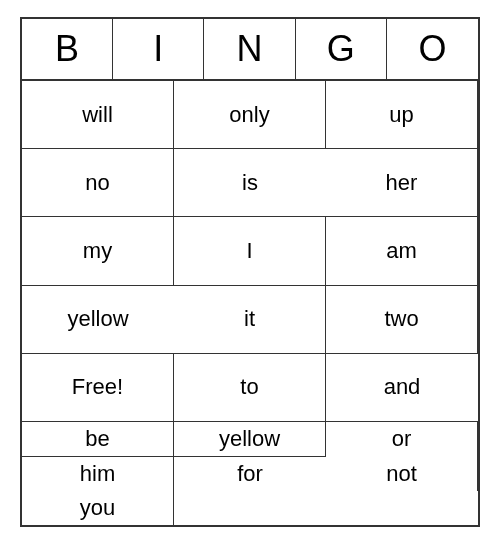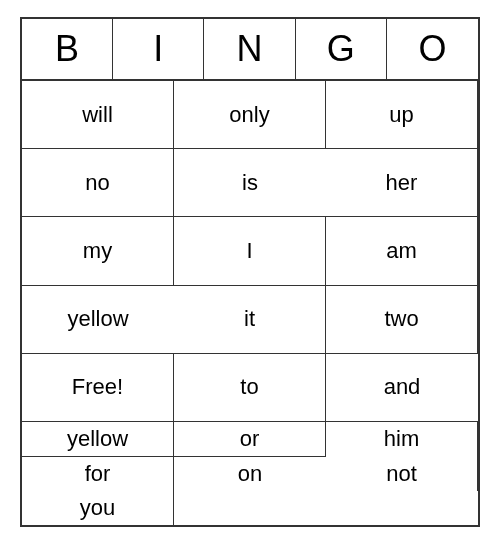--- a/index.html
+++ b/index.html
@@ -93,21 +93,21 @@
       <div class="bingo-cell">her</div>
       <div class="bingo-cell">my</div>
       <div class="bingo-cell">I</div>
       <div class="bingo-cell">am</div>
       <div class="bingo-cell">yellow</div>
       <div class="bingo-cell">it</div>
       <div class="bingo-cell">two</div>
       <div class="bingo-cell">Free!</div>
       <div class="bingo-cell">to</div>
       <div class="bingo-cell">and</div>
+      <div class="bingo-cell">be</div>
       <div class="bingo-cell">yellow</div>
       <div class="bingo-cell">or</div>
       <div class="bingo-cell">him</div>
       <div class="bingo-cell">for</div>
-      <div class="bingo-cell">on</div>
       <div class="bingo-cell">not</div>
       <div class="bingo-cell">you</div>
     </div>
 </div>
 
 </body></html>

